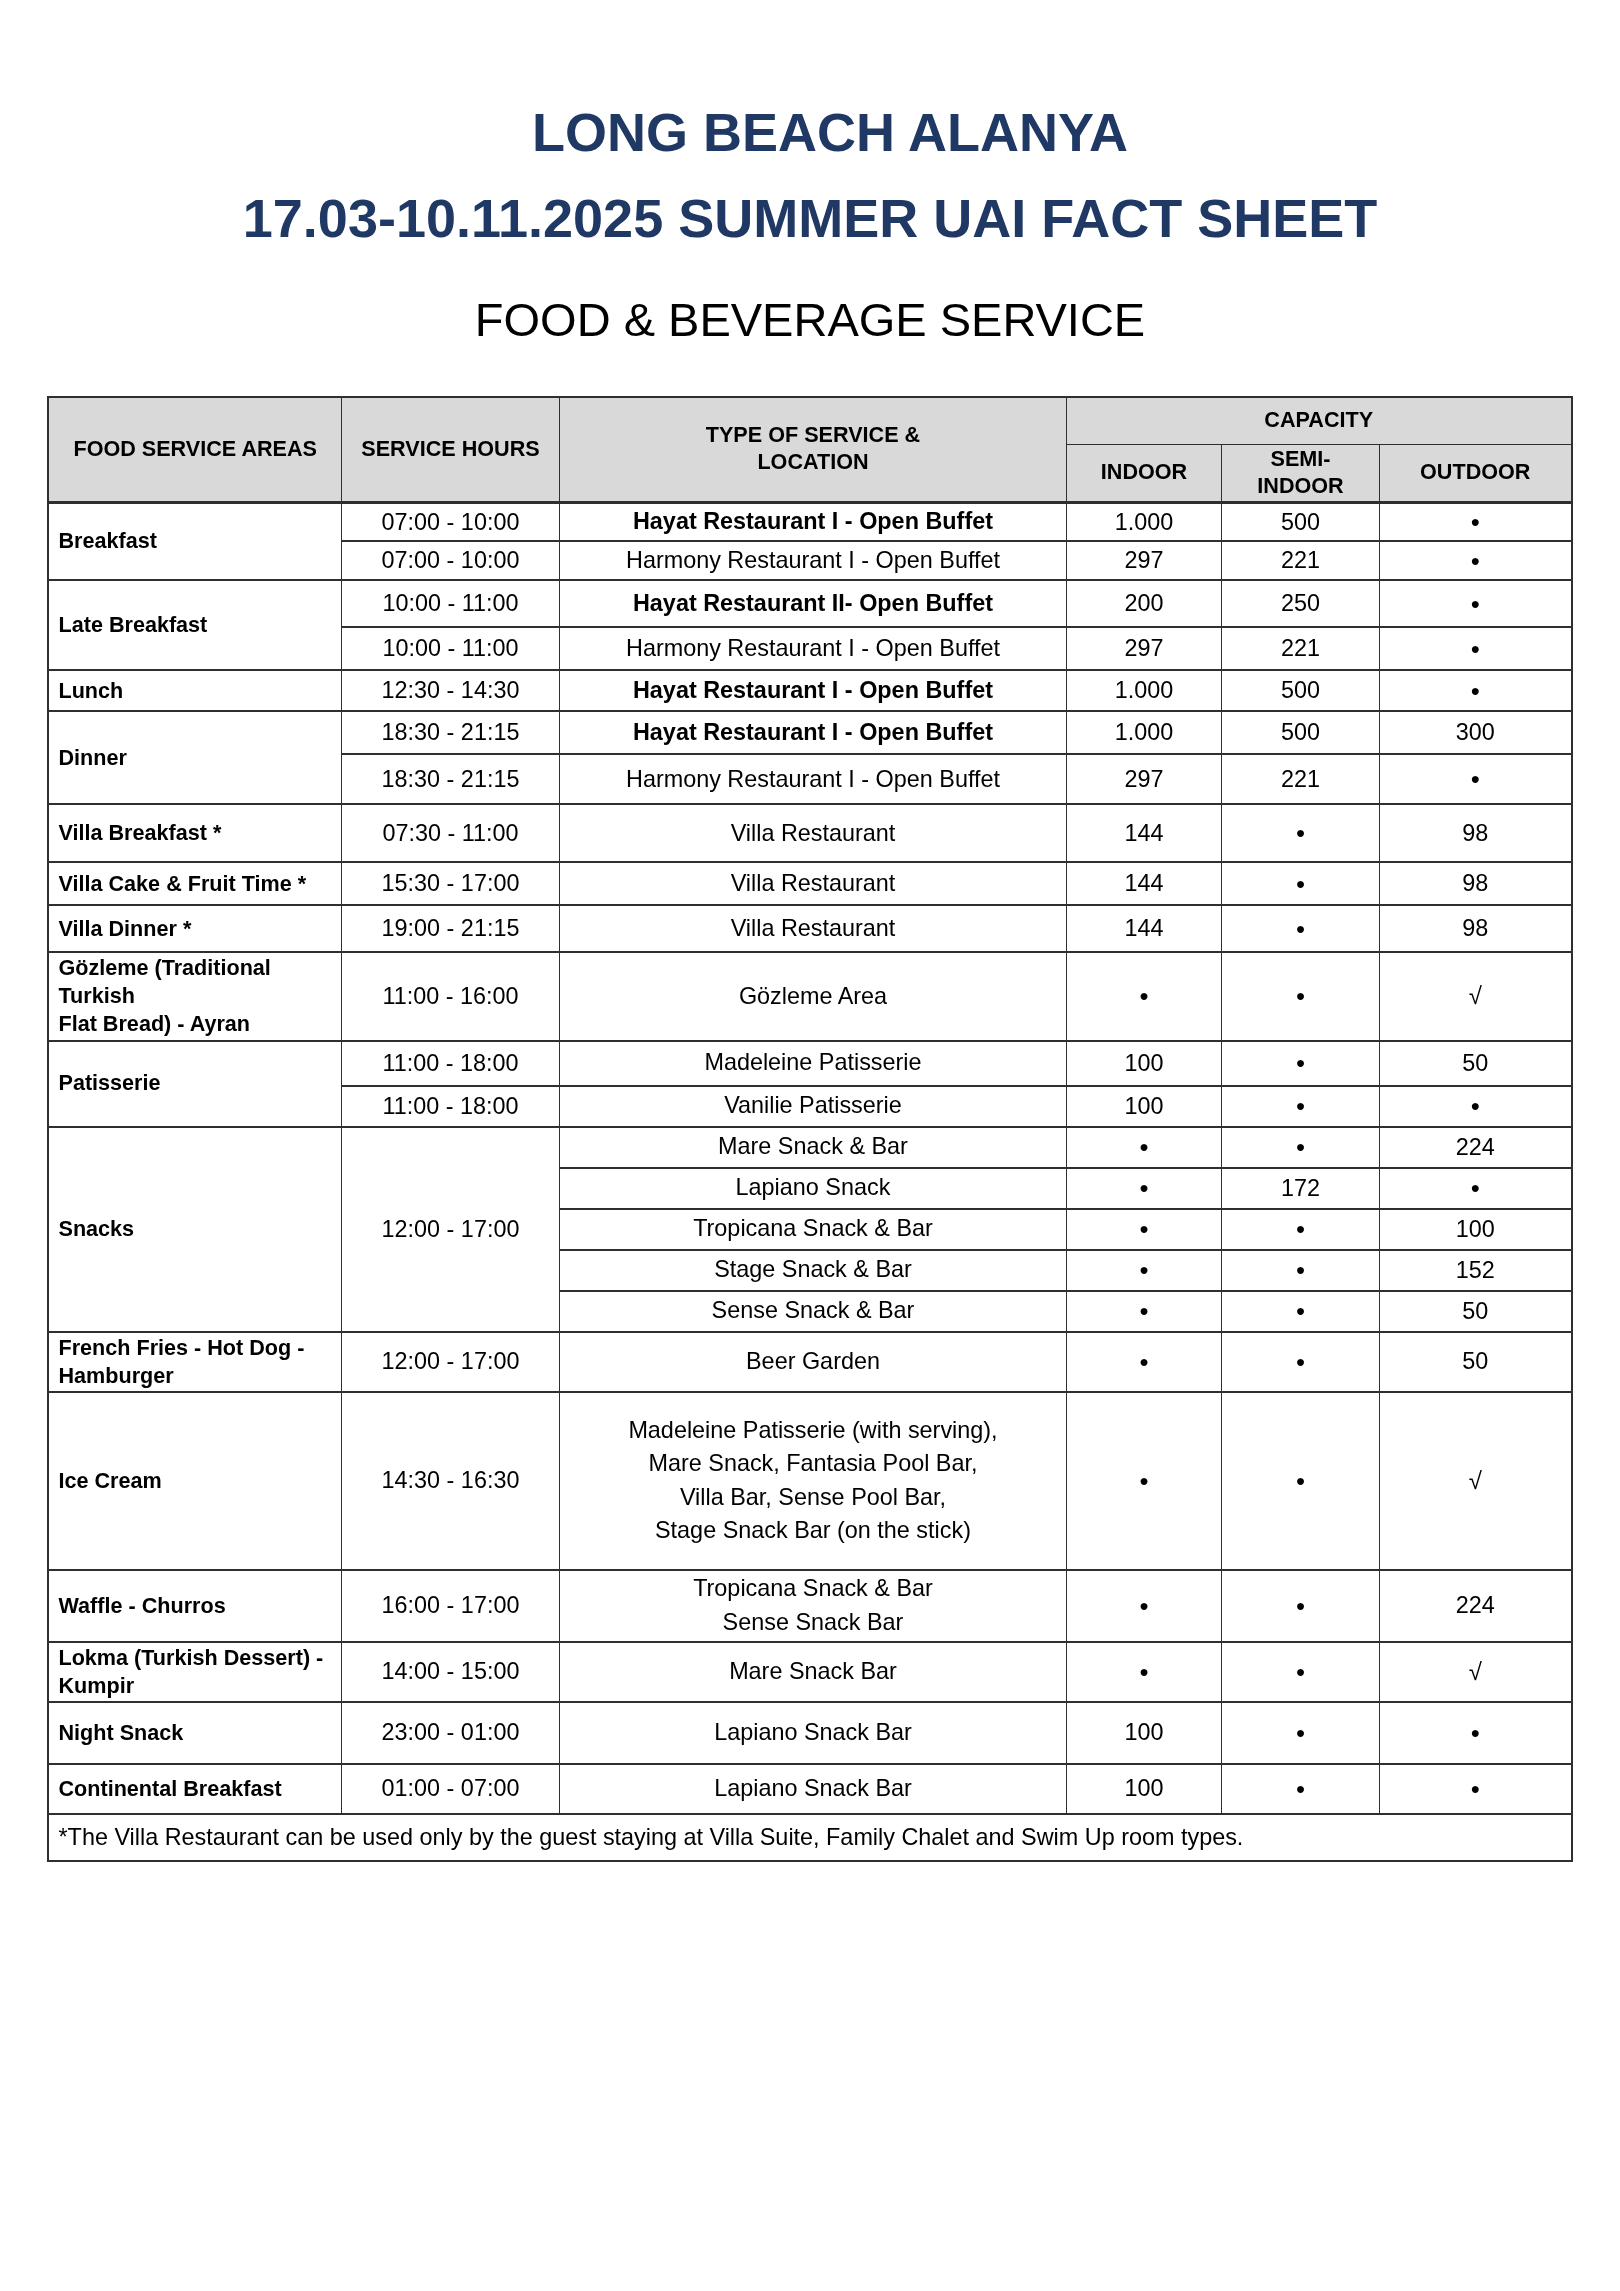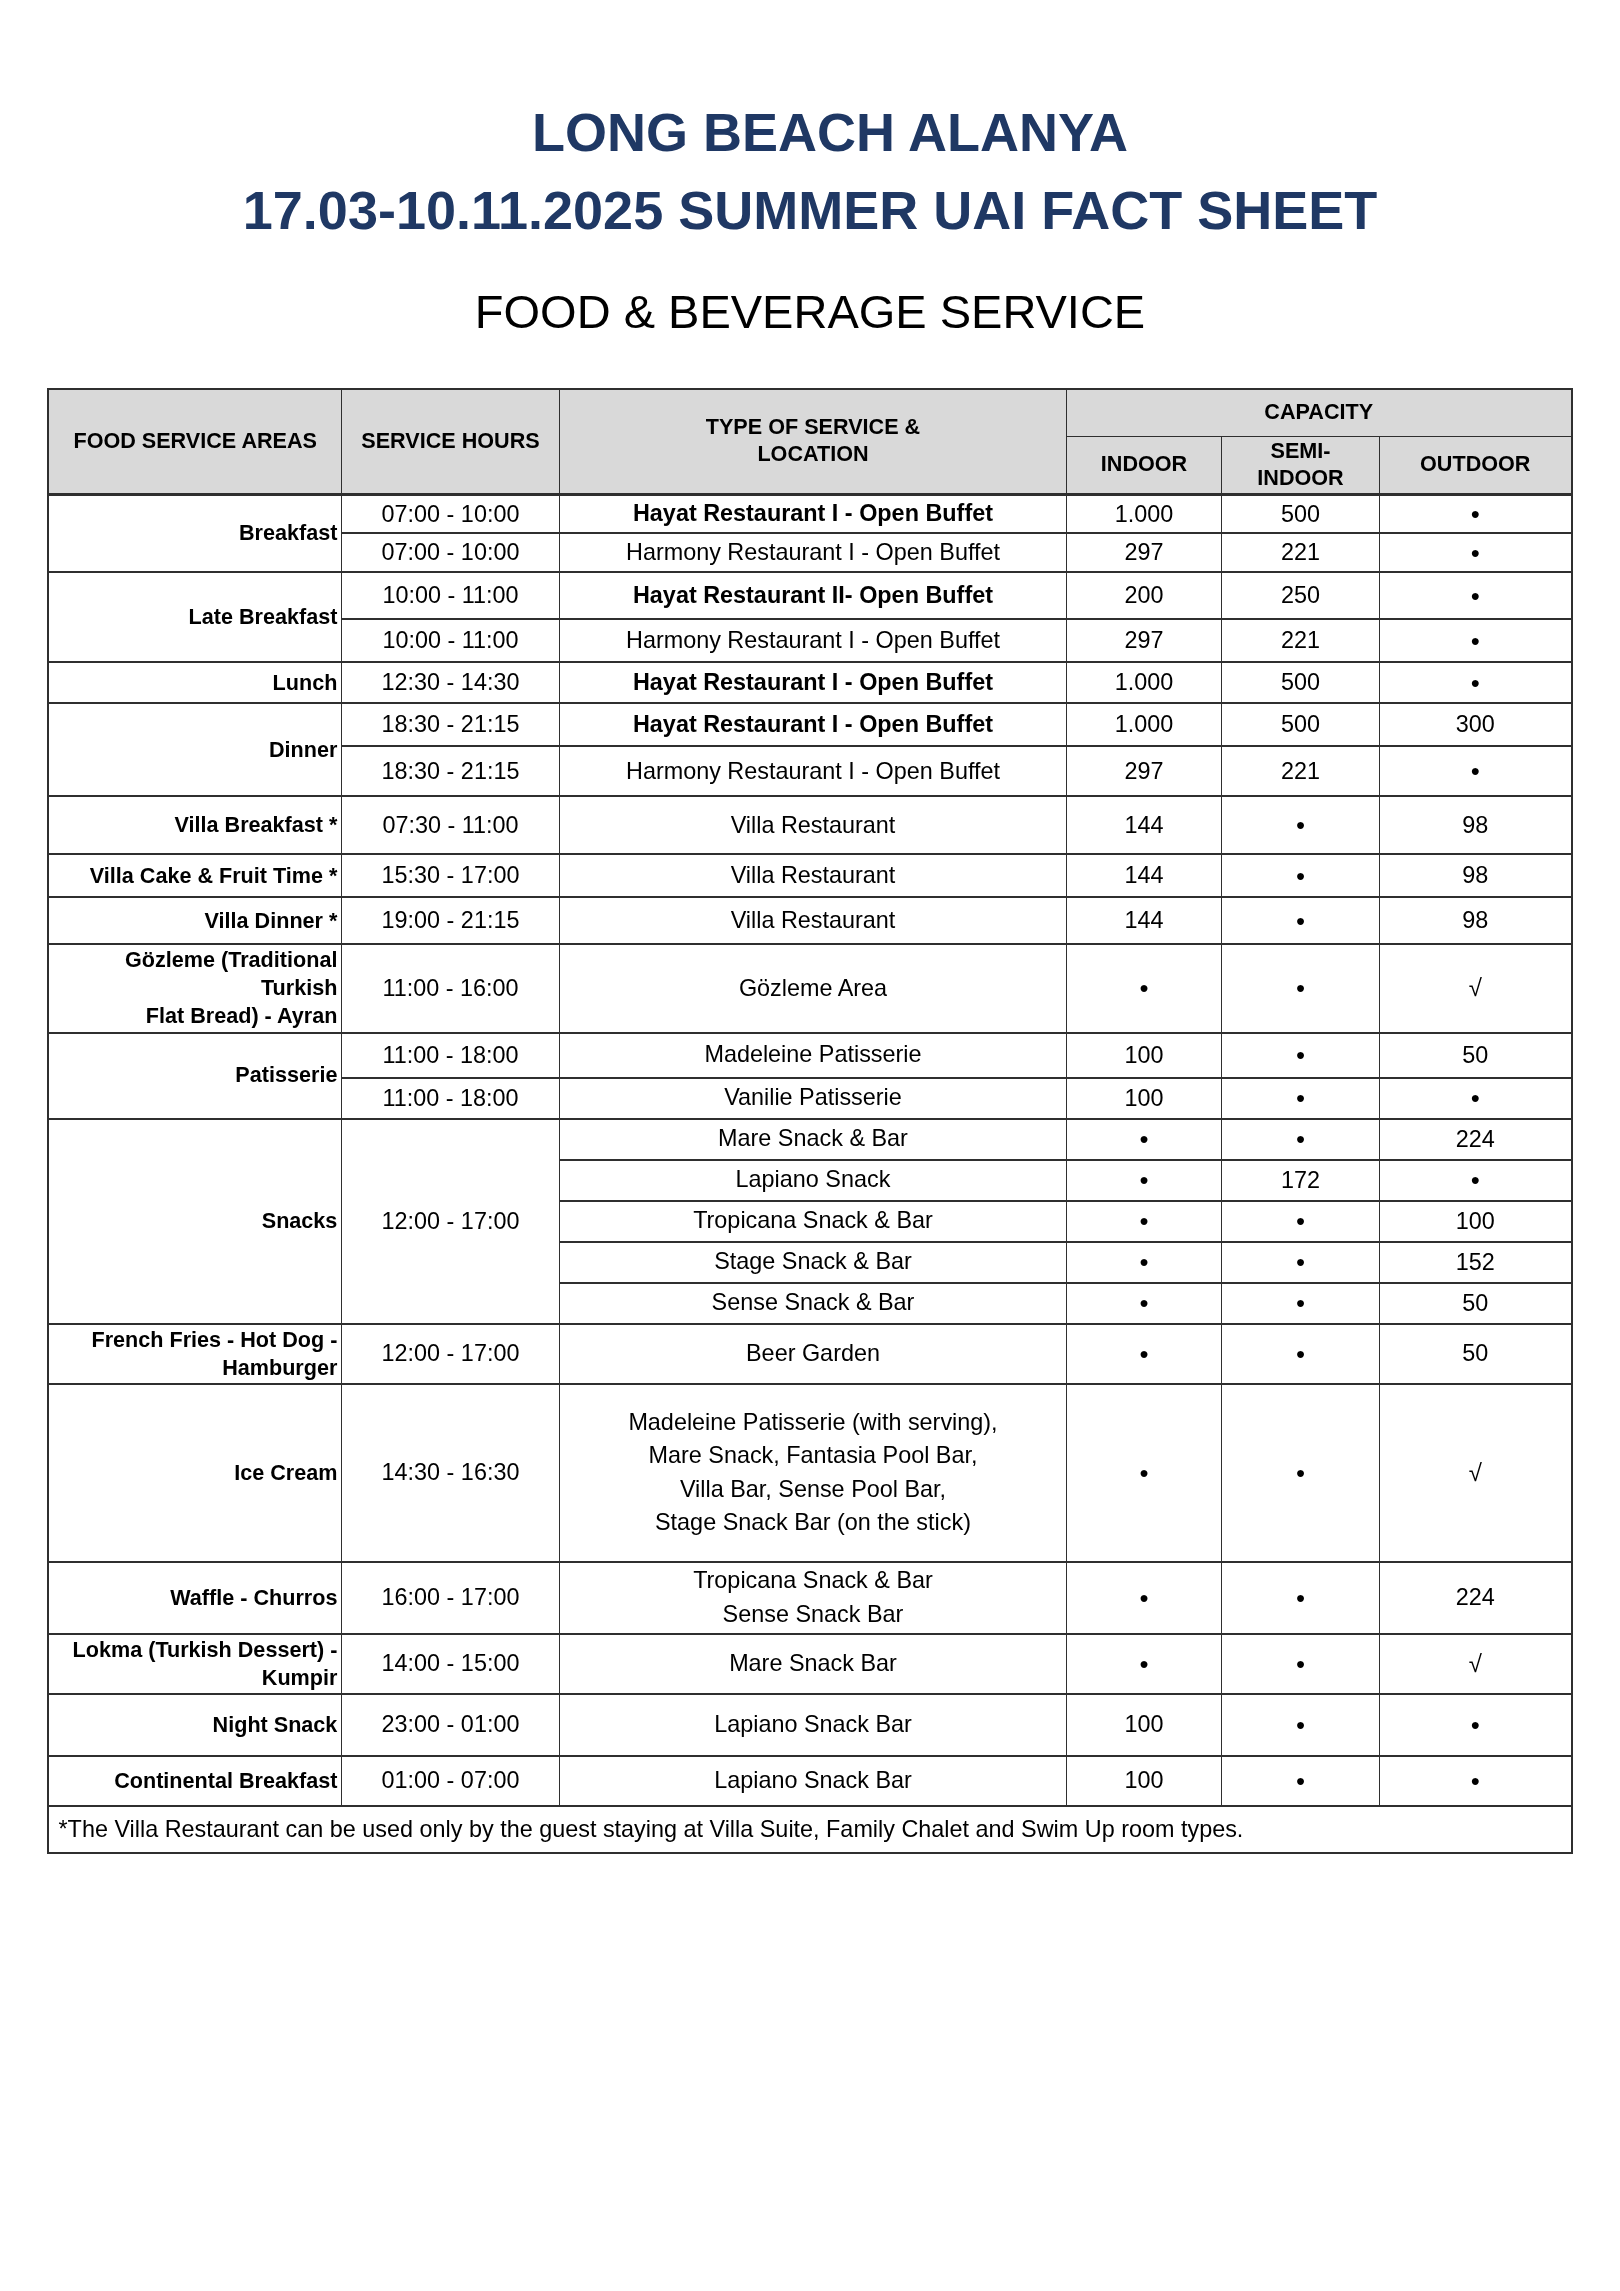--- a/index.html
+++ b/index.html
@@ -10,21 +10,21 @@
   }
   .page { width:1620px; height:2292px; background:#fff; overflow:hidden; }
 
   .doc-title {
     text-align:center; font-weight:bold;
     font-size:54px; line-height:1.15;
     color:var(--navy,#1F3864);
     letter-spacing:0px;
   }
   .doc-title.line1 { padding-top:101px;padding-left:40px; }
-  .doc-title.line2 { margin-top:16px; }
+  .doc-title.line2 { margin-top:24px; }
   .section-title {
     text-align:center; font-weight:normal;
     font-size:47px; color:#000;
     margin-top:43px;
   }
 
   table.fb {
     border-collapse:collapse; table-layout:fixed;
     width:1522px; margin:49px auto 0 auto;
     border:2.7px solid var(--line,#2f2f2f);
@@ -37,21 +37,21 @@
   .fb thead th {
     background:var(--headbg,#D9D9D9);
     font-weight:bold; font-size:21.6px; text-align:center;
     border-bottom:3.6px solid var(--line,#2f2f2f);
     line-height:1.25;
   }
   .fb thead th.cap-h { border-bottom:1.8px solid var(--line,#2f2f2f); }
   .fb tbody td { border-top:2.7px double var(--line,#2f2f2f); }
 
   td.area {
-    font-weight:bold; font-size:21.6px; text-align:right;
+    font-weight:bold; font-size:21.6px; text-align:left;
     padding-left:9px; padding-right:3.6px; line-height:1.3;
   }
   td.hours { font-size:23.4px; text-align:center; }
   td.loc   { font-size:23.4px; text-align:center; line-height:1.42; padding:1.8px 5.4px; }
   td.loc.b { font-weight:bold; }
   td.cap   { font-size:23.4px; text-align:center; }
   td.cap.dot { font-size:16px; }
   td.cap.chk { font-size:24px; }
 
   .pre { white-space:pre-line; }

